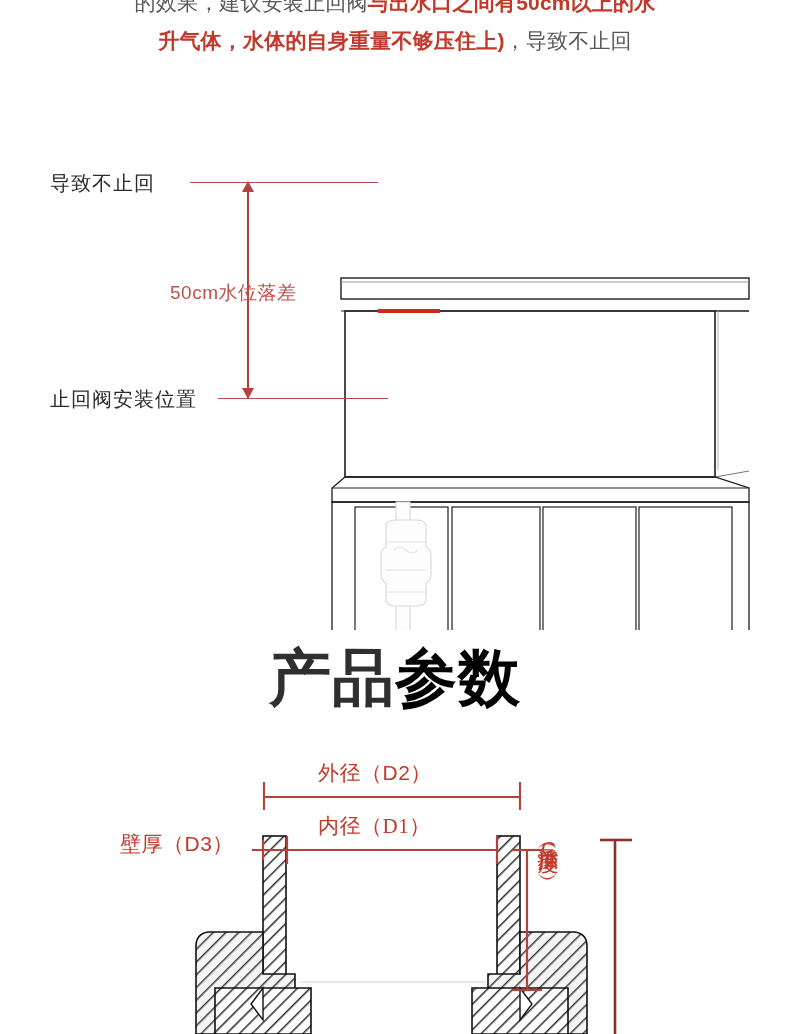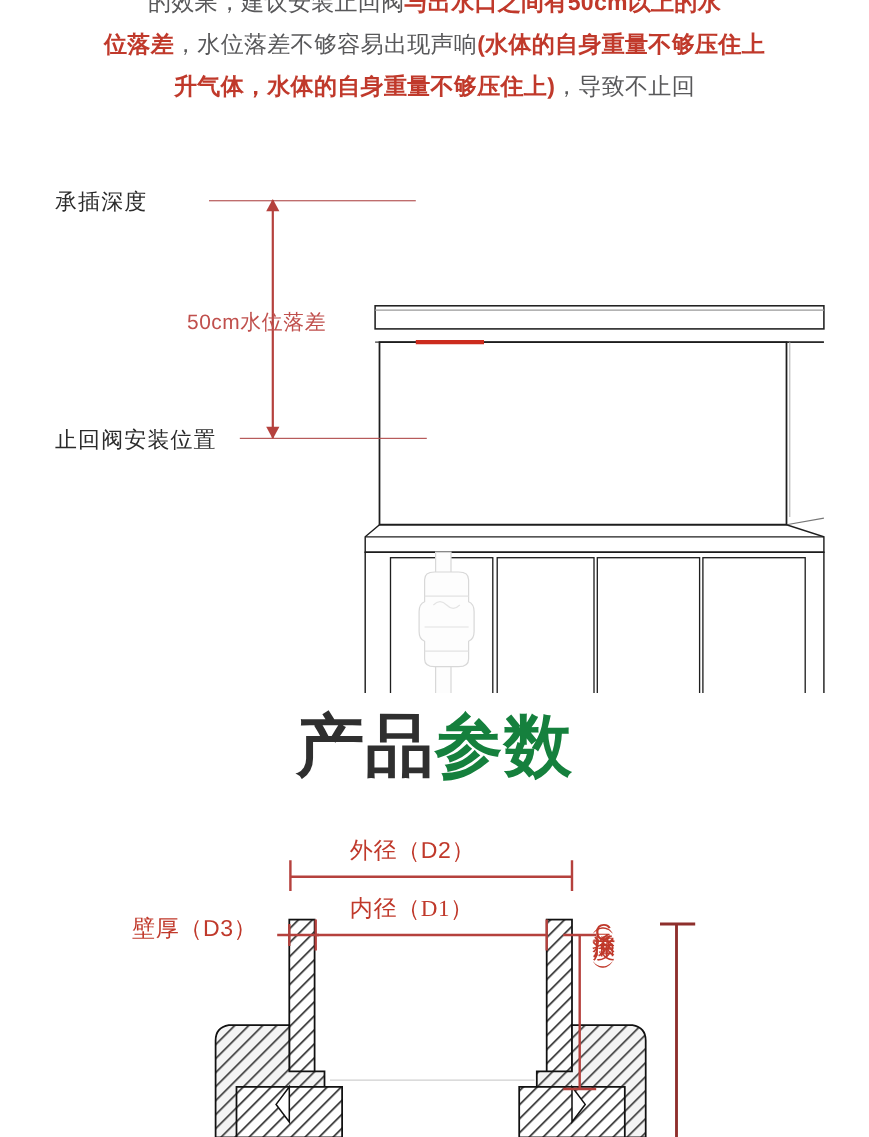--- a/index.html
+++ b/index.html
@@ -105,21 +105,21 @@
     left: 0;
     top: 636px;
     width: 790px;
     text-align: center;
     font-size: 62px;
     font-weight: bold;
     letter-spacing: 1px;
     font-family: "DejaVu Sans", "Liberation Sans", sans-serif;
   }
   #section-title .dark { color: #2f2f2f; }
-  #section-title .accent { color: #15803d; }
+  #section-title .accent { color: #000000; }
 
   
   #fitting-diagram {
     position: absolute;
     left: 0;
     top: 750px;
     width: 790px;
     height: 284px;
   }
   #fitting-svg { position: absolute; left: 0; top: 0; }
@@ -140,21 +140,20 @@
     text-orientation: upright;
     line-height: 24px;
     letter-spacing: 1px;
   }
 </style>
 </head>
 <body>
 
 <div id="intro-paragraph">
     <span class="line"><span class="plain">的效果，建议安装止回阀</span><span class="hl">与出水口之间有50cm以上的水</span></span>
-    <span class="line"><span class="hl">位落差</span><span class="plain">，水位落差不够容易出现声响</span><span class="hl">(水体的自身重量不够压住上</span></span>
     <span class="line"><span class="hl">升气体，水体的自身重量不够压住上)</span><span class="plain">，导致不止回</span></span>
   </div>
 
 <div id="tank-diagram">
 
   <svg id="tank-svg" width="790" height="500">
     <defs>
       <linearGradient id="faint" x1="0" y1="0" x2="0" y2="1">
         <stop offset="0%" stop-color="#f2f2f2"></stop>
         <stop offset="100%" stop-color="#fbfbfb"></stop>
@@ -197,21 +196,21 @@
     </g>
 
     <g stroke="#d8d8d8" fill="#fdfdfd" stroke-width="1.1">
       <rect x="396" y="372" width="14" height="220"></rect>
       <path d="M 386 397 q 0 -7 9 -7 l 22 0 q 9 0 9 7 l 0 20 q 5 2 5 9 l 0 18 q 0 7 -5 9 l 0 16 q 0 7 -9 7 l -22 0 q -9 0 -9 -7 l 0 -16 q -5 -2 -5 -9 l 0 -18 q 0 -7 5 -9 Z"></path>
       <path d="M 386 412 l 40 0 M 386 440 l 40 0 M 386 462 l 40 0" stroke="#e2e2e2"></path>
       <path d="M 394 420 q 6 -6 12 0 q 6 6 12 0" stroke="#e4e4e4" fill="none"></path>
     </g>
   </svg>
 
-  <div class="lbl-cn" id="outlet-label">承插深度</div>
+  <div class="lbl-cn" id="outlet-label">导致不止回</div>
   <div class="lead-line" id="outlet-lead"></div>
 
   <div class="lbl-cn" id="valve-label">止回阀安装位置</div>
   <div class="lead-line" id="valve-lead"></div>
 
   <div id="dim-vert">
     <span class="arrow-up"></span>
     <span class="arrow-dn"></span>
   </div>
 

